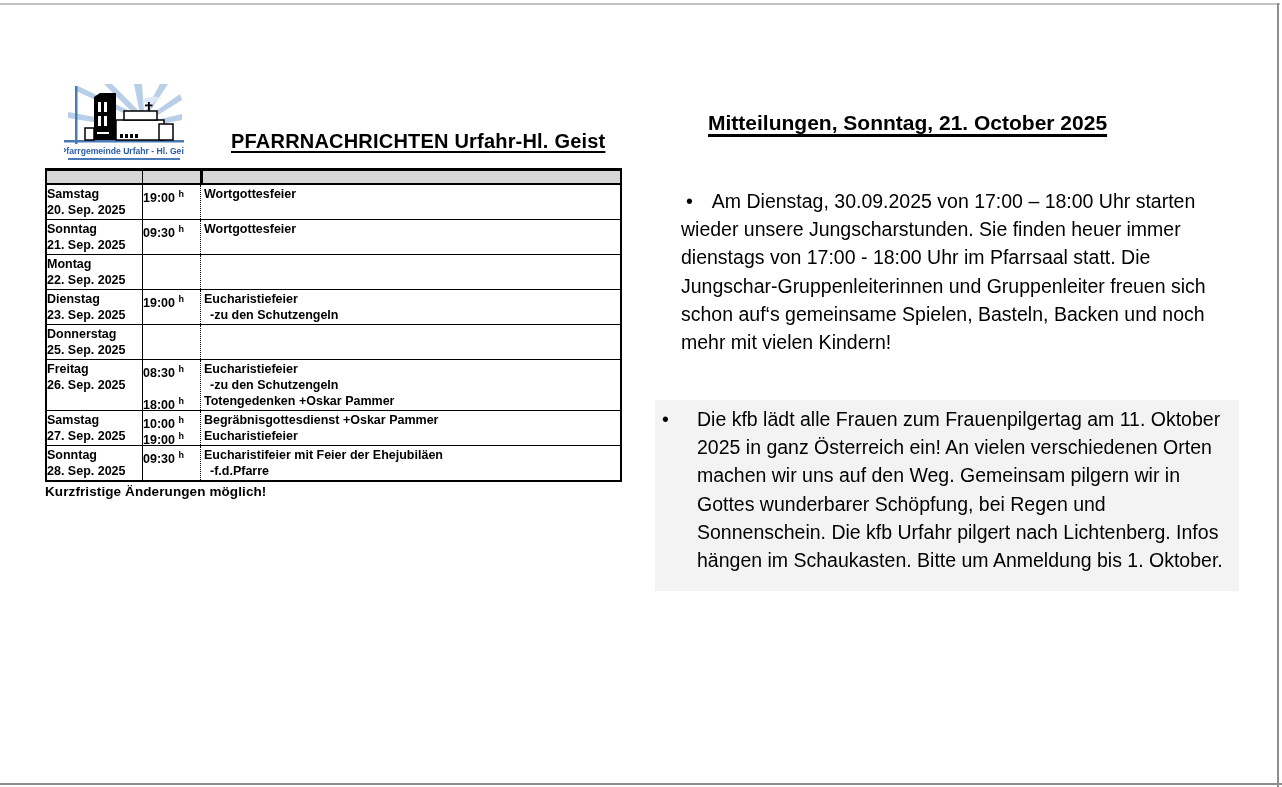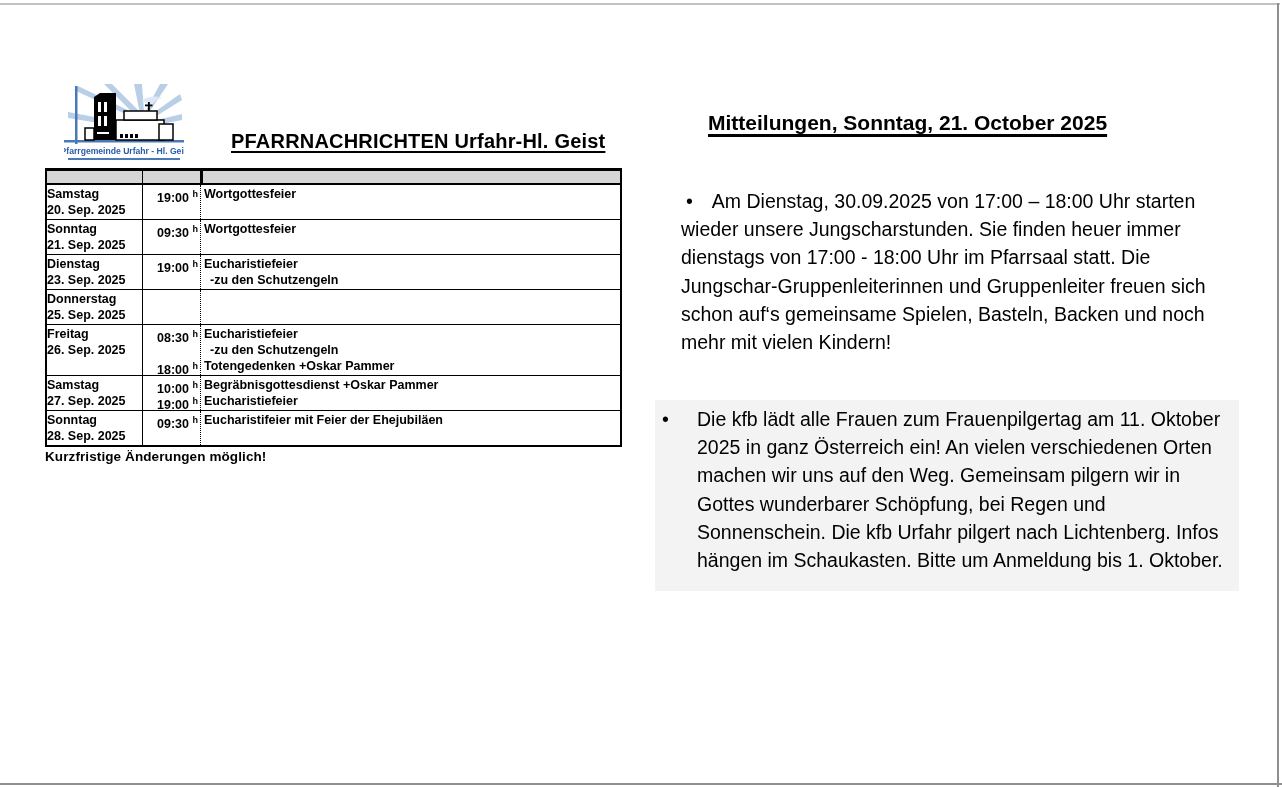--- a/index.html
+++ b/index.html
@@ -26,21 +26,21 @@
   .thead .c1{width:95px;border-right:1.5px solid #000;}
   .thead .c2{width:57px;border-right:3px solid #000;}
   .thead .c3{flex:1;}
   .trow{display:flex;border-bottom:1.5px solid #000;}
   .trow:last-child{border-bottom:none;}
   .cell{padding:1px 0;}
   .day{width:95px;border-right:1.5px solid #000;text-align:left;}
   .times{width:57px;border-right:1px dotted #000;}
   .desc{flex:1;}
   .dl,.tl,.el{height:16px;line-height:16px;white-space:nowrap;}
-  .tl{text-align:right;padding-right:2px;}
+  .tl{padding-right:2px;}
   .tl sup{font-size:9px;}
   .el{padding-left:3px;}
   .el.indent{padding-left:9px;}
   .footnote{font-size:13.5px;font-weight:bold;margin-top:2px;letter-spacing:0.1px;}
 
   
   .m-heading{
     position:absolute;left:708px;top:111px;margin:0;
     font-size:21px;font-weight:bold;white-space:nowrap;
     text-decoration:underline;text-decoration-thickness:2.5px;text-underline-offset:4px;
@@ -146,20 +146,28 @@
             </div>
             <div class="cell times">
               <div class="tl"><span>09:30 </span><sup>h</sup></div>
             </div>
             <div class="cell desc">
               <div class="el">Wortgottesfeier</div>
             </div>
           </div>
           <div class="trow">
             <div class="cell day">
+              <div class="dl">Montag</div>
+              <div class="dl">22. Sep. 2025</div>
+            </div>
+            <div class="cell times"></div>
+            <div class="cell desc"></div>
+          </div>
+          <div class="trow">
+            <div class="cell day">
               <div class="dl">Dienstag</div>
               <div class="dl">23. Sep. 2025</div>
             </div>
             <div class="cell times">
               <div class="tl"><span>19:00 </span><sup>h</sup></div>
               <div class="tl"></div>
             </div>
             <div class="cell desc">
               <div class="el">Eucharistiefeier</div>
               <div class="el indent">-zu den Schutzengeln</div>
@@ -207,20 +215,21 @@
             <div class="cell day">
               <div class="dl">Sonntag</div>
               <div class="dl">28. Sep. 2025</div>
             </div>
             <div class="cell times">
               <div class="tl"><span>09:30 </span><sup>h</sup></div>
               <div class="tl"></div>
             </div>
             <div class="cell desc">
               <div class="el">Eucharistifeier mit Feier der Ehejubiläen</div>
+              <div class="el indent">-f.d.Pfarre</div>
             </div>
           </div>
         </div>
     </div>
     <div class="footnote">Kurzfristige Änderungen möglich!</div>
   </div>
 
   <h2 class="m-heading">Mitteilungen, Sonntag, 21. October 2025</h2>
 
   <p class="ann1"><span class="b1">•</span><span>Am Dienstag, 30.09.2025 von 17:00 – 18:00 Uhr starten wieder unsere Jungscharstunden. Sie finden heuer immer dienstags von 17:00 - 18:00 Uhr im Pfarrsaal statt. Die Jungschar-Gruppenleiterinnen und Gruppenleiter freuen sich schon auf‘s gemeinsame Spielen, Basteln, Backen und noch mehr mit vielen Kindern!</span></p>

